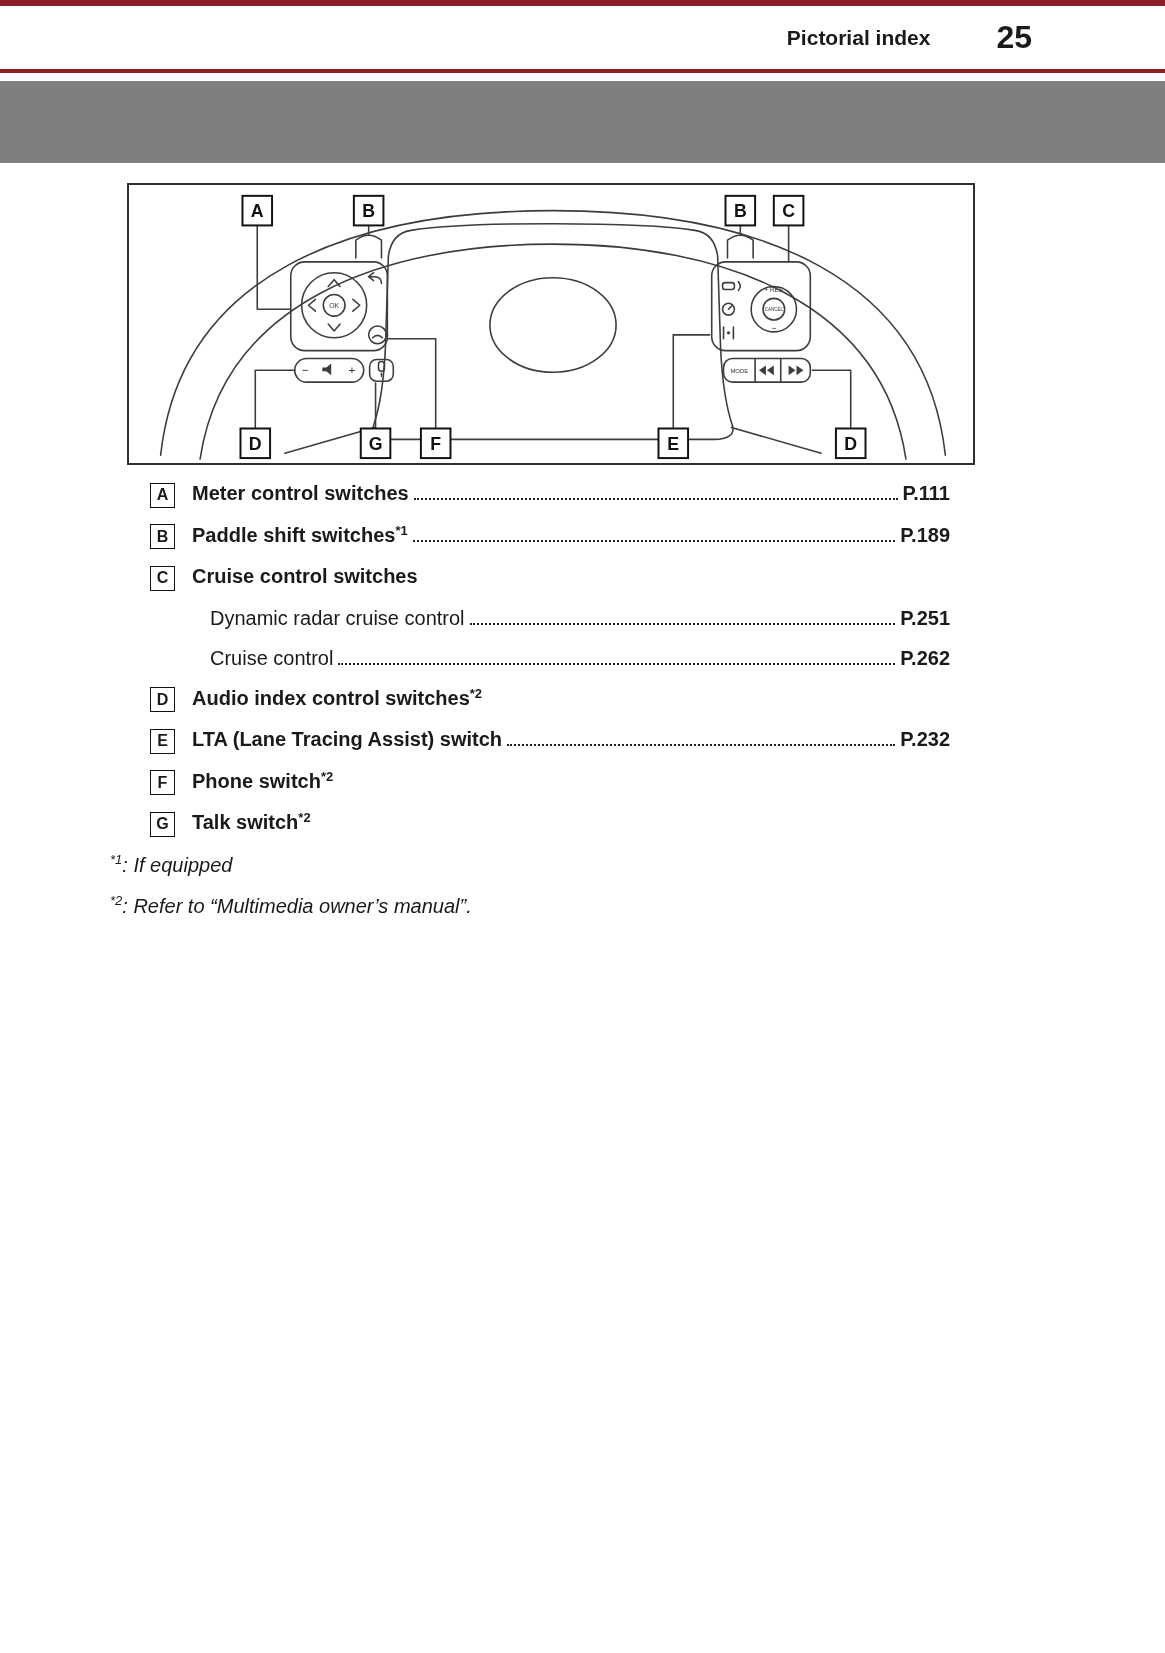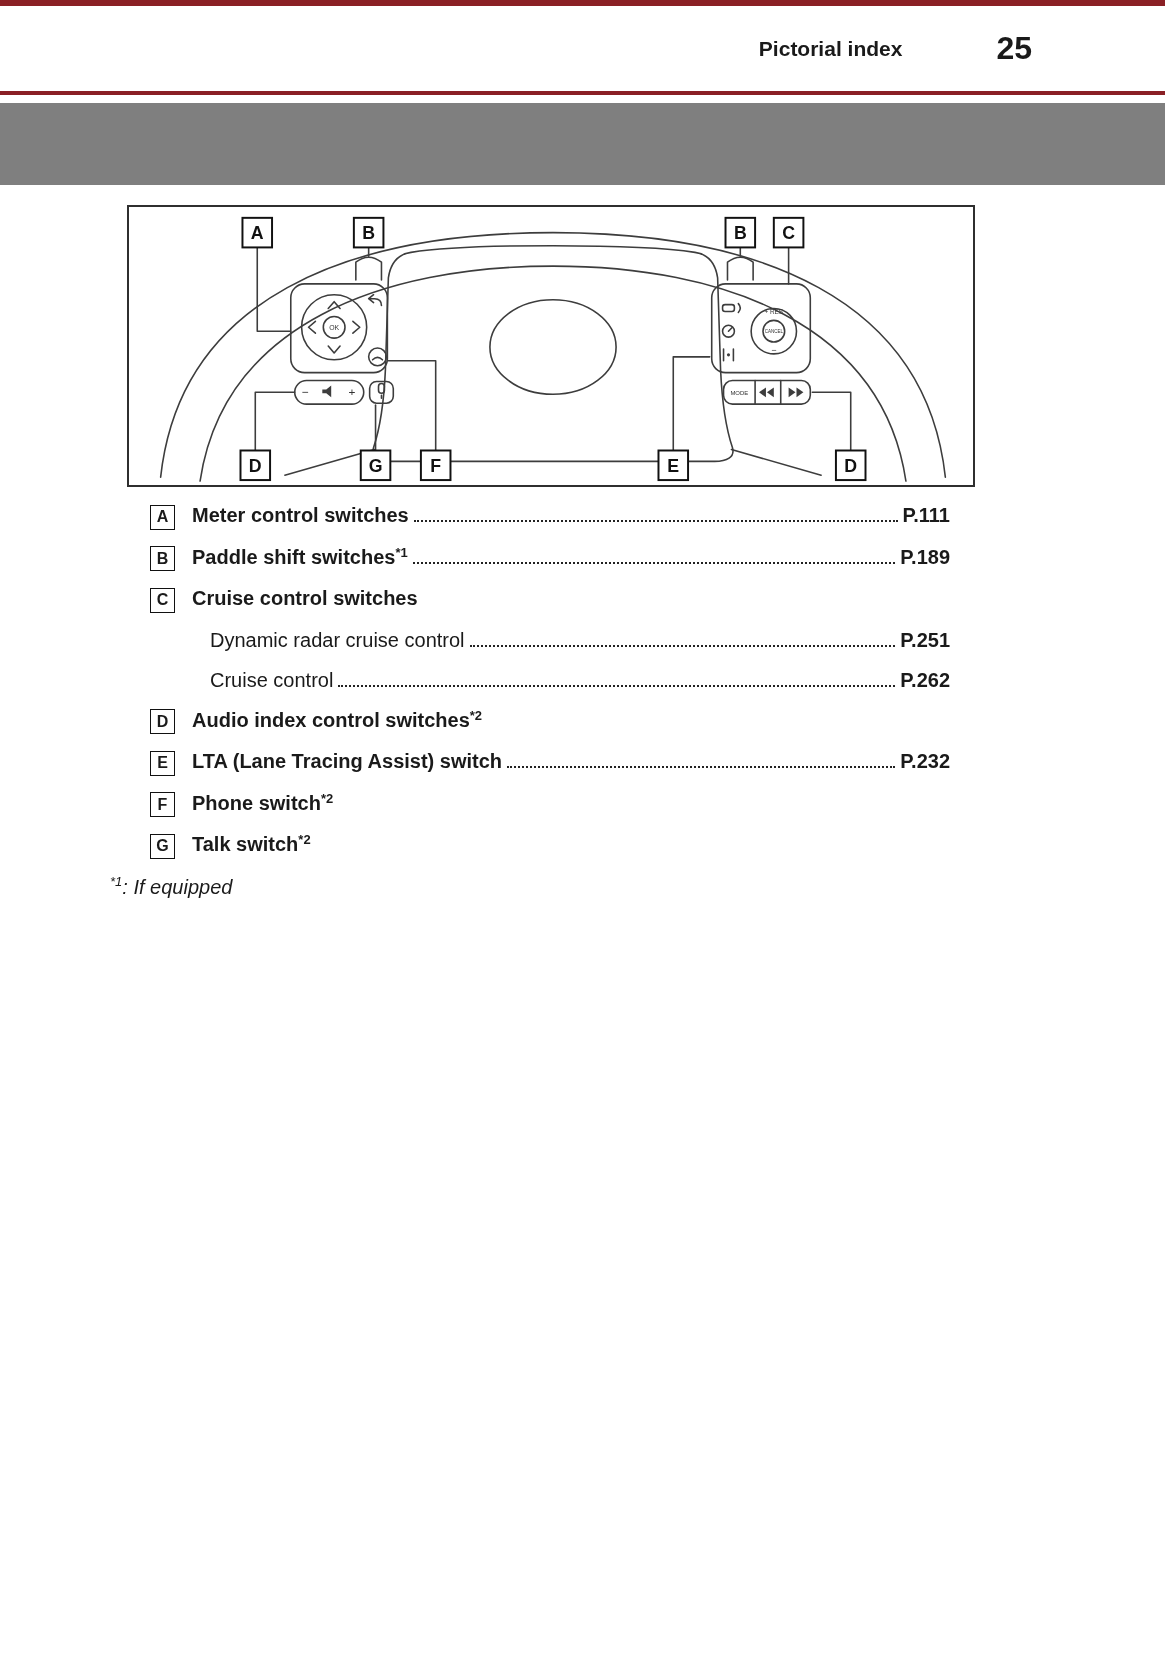--- a/index.html
+++ b/index.html
@@ -7,23 +7,23 @@
   body {
     width: 1165px; height: 1653px;
     position: relative;
     font-family: "Liberation Sans", sans-serif;
     color: #1a1a1a;
     overflow: hidden;
   }
   .redline-top    { height: 6px; background: var(--accent_red, #8a2025); }
   .redline-bottom { height: 4px; background: var(--accent_red, #8a2025); }
   .header-row {
-    height: 85px;
+    height: 63px;
     display: flex; align-items: center; justify-content: flex-end;
-    gap: 78px; padding-right: 133px; padding-left: 20px;
+    gap: 50px; padding-right: 133px; padding-left: 20px;
   }
   .header-title { font-size: 21px; font-weight: bold; }
   .header-page  { font-size: 32px; font-weight: bold; margin-left: 16px; }
   .gray-band { height: 82px; background: var(--band_gray, #7f7f7f); margin-top: 8px; }
 
   .diagram-wrap {
     margin: 20px 0 0 127px;
     width: 848px; height: 282px;
     border: 2px solid #2f2f2f;
     background: #fff;
@@ -213,13 +213,16 @@
     <span class="entry-title">Talk switch</span>
     <span class="sup">*2</span>
   </div>
 
 </section>
 
 <section class="footnotes">
   <div class="footnote">
     <sup class="fn-sup">*1</sup><span class="fn-text">: If equipped</span>
   </div>
+  <div class="footnote">
+    <sup class="fn-sup">*2</sup><span class="fn-text">: Refer to “Multimedia owner’s manual”.</span>
+  </div>
 </section>
 
 </body></html>

